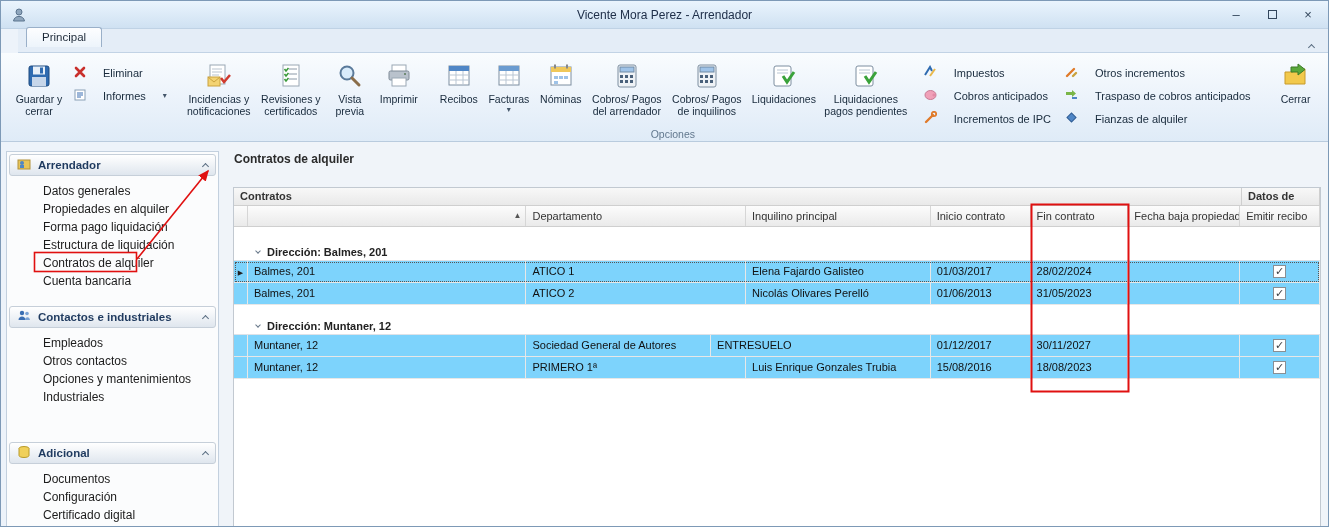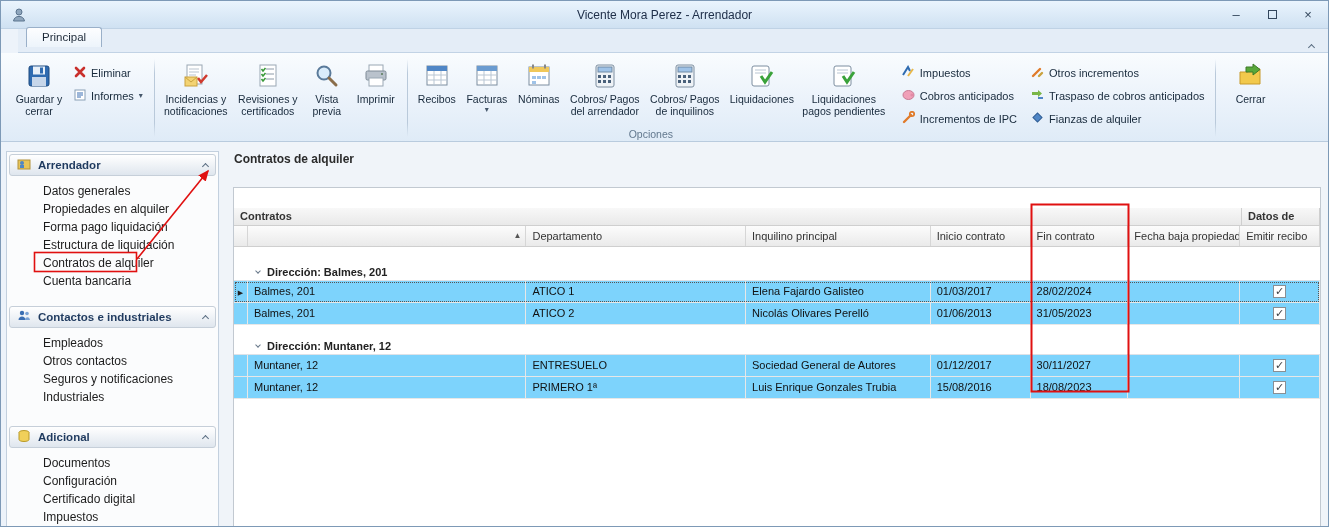--- a/index.html
+++ b/index.html
@@ -30,47 +30,47 @@
             border-bottom:1px solid #b9cbde; display:flex; align-items:stretch; padding:3px 2px 1px 6px; }
   .rgroup { display:flex; position:relative; padding:2px 3px 13px 3px; }
   .rsep { width:1px; margin:3px 2px; background:linear-gradient(to bottom, rgba(185,201,218,0), #b9c9da 18%, #b9c9da 82%, rgba(185,201,218,0)); }
   .glabel { position:absolute; bottom:0; left:0; right:0; text-align:center; font-size:10.5px; color:#62788e; }
   .bigbtn { display:flex; flex-direction:column; align-items:center; text-align:center;
             font-size:10.5px; line-height:1.18; color:#17293b; padding-top:3px; gap:2px; cursor:default; }
   .bigbtn .bicon { height:30px; display:flex; align-items:center; justify-content:center; }
   .bigbtn .blabel { white-space:normal; }
   .caret { font-size:8px; color:#44566a; line-height:6px; }
   .leftcol { display:flex; flex-direction:column; justify-content:flex-start; gap:6px; padding:6px 2px; }
-  .smallbtn { display:flex; align-items:center; gap:5px; font-size:11px; color:#17293b; height:17px; padding:0 4px; white-space:nowrap; }
+  .smallbtn { display:flex; align-items:center; gap:17px; font-size:11px; color:#17293b; height:17px; padding:0 4px; white-space:nowrap; }
   .smallcols { display:flex; gap:6px; padding:4px 4px 13px 6px; }
   .scol { display:flex; flex-direction:column; gap:6px; padding-top:4px; }
 
   
   .sidebar { position:absolute; left:5px; top:150px; width:213px; bottom:0; background:#fbfcfd;
              border:1px solid #c3d0de; border-bottom:none; padding:1px 2px; }
   .shead { height:22px; margin:1px 0; background:linear-gradient(#ffffff,#dfe6ee);
            border:1px solid #c6cfd9; border-radius:3px; display:flex; align-items:center; gap:7px;
            padding:0 7px; font-size:11.5px; font-weight:bold; color:#1f3a5f; }
   .shead .chevbtn { margin-left:auto; display:flex; align-items:center; }
   .sitems { padding:5px 0 6px; }
   .sitem { height:18px; line-height:18px; padding-left:34px; font-size:12px; color:#1c1c1c; white-space:nowrap; }
-  .sec2 { margin-top:10px; } .sec3 { margin-top:14px; }
+  .sec2 { margin-top:10px; } .sec3 { margin-top:30px; }
 
   .chev { display:inline-block; width:5px; height:5px; border-right:1.6px solid #5a6e82; border-bottom:1.6px solid #5a6e82; }
   .chev.up { transform:rotate(-135deg); margin-top:3px; }
   .chev.down { transform:rotate(45deg); margin-bottom:2px; }
 
   
   .content { position:absolute; left:219px; top:141px; right:0; bottom:0; background:#f0f4f9; }
   .page-title { position:absolute; left:14px; top:10px; font-size:12px; font-weight:bold; color:#2b2b2b; }
 
   
   .grid { position:absolute; left:13px; top:45px; width:1088px; bottom:0; background:#fff;
           border:1px solid #c2c9d1; border-bottom:none; font-size:11px; color:#111; }
-  .band-row { display:flex; height:18px; background:linear-gradient(#f8f8f8,#e9e9e9); border-bottom:1px solid #cfcfcf;margin-top:20px; }
+  .band-row { display:flex; height:18px; background:linear-gradient(#f8f8f8,#e9e9e9); border-bottom:1px solid #cfcfcf; }
   .band { border-right:1px solid #cfcfcf; font-weight:bold; padding:0 6px; line-height:17px; color:#333; white-space:nowrap; overflow:hidden; }
   .band.b1 { width:1008px; } .band.b2 { flex:1; }
   .header-row { display:flex; height:21px; background:linear-gradient(#fcfcfc,#eaeaea); border-bottom:1px solid #cfcfcf; color:#333; }
   .hcell { border-right:1px solid #d6d6d6; padding:0 6px; line-height:20px; position:relative; overflow:hidden; white-space:nowrap; }
   .sort { position:absolute; right:4px; top:0; font-size:8px; color:#555; line-height:20px; }
   .c-ind { width:14px; padding:0; text-align:center; }
   .c-dir { width:279px; } .c-dep { width:220px; } .c-inq { width:185px; }
   .c-ini { width:100px; } .c-fin { width:98px; } .c-fba { width:112px; } .c-emi { width:80px; }
   .row-spacer  { height:16px; } .row-spacer2 { height:12px; }
   .group-row { height:18px; display:flex; align-items:center; gap:7px; padding-left:22px;
@@ -405,22 +405,22 @@
       <div class="row-spacer2"></div>
 
       <div class="group-row">
         <span class="chev down"></span>
         <span>Dirección: Muntaner, 12</span>
       </div>
 
       <div class="data-row">
         <div class="cell c-ind"></div>
         <div class="cell c-dir">Muntaner, 12</div>
+        <div class="cell c-inq">Sociedad General de Autores</div>
         <div class="cell c-dep">ENTRESUELO</div>
-        <div class="cell c-inq">Sociedad General de Autores</div>
         <div class="cell c-ini">01/12/2017</div>
         <div class="cell c-fin">30/11/2027</div>
         <div class="cell c-fba"></div>
         <div class="cell c-emi"><span class="checkbox"><span>✓</span></span></div>
       </div>
 
       <div class="data-row">
         <div class="cell c-ind"></div>
         <div class="cell c-dir">Muntaner, 12</div>
         <div class="cell c-dep">PRIMERO 1ª</div>
@@ -462,21 +462,21 @@
             <path d="M7.8 11c.2-1.7 1.3-2.8 2.7-2.8 1.3 0 2.3 1.1 2.5 2.8z" fill="#7aa3d6"></path>
           </svg></span>
       <span>Contactos e industriales</span>
       <span class="chevbtn">
           <span class="chev up"></span>
         </span>
     </div>
     <div class="sitems">
       <div class="sitem">Empleados</div>
       <div class="sitem">Otros contactos</div>
-      <div class="sitem">Seguros y notificaciones</div>
+      <div class="sitem">Opciones y mantenimientos</div>
       <div class="sitem">Industriales</div>
     </div>
 
     <div class="shead sec3">
       <span><svg width="14" height="14">
             <ellipse cx="7" cy="3.5" rx="5" ry="2" fill="#f0d05a" stroke="#b99a28"></ellipse>
             <path d="M2 3.5v7c0 1.1 2.2 2 5 2s5-.9 5-2v-7" fill="#f0d05a" stroke="#b99a28"></path>
           </svg></span>
       <span>Adicional</span>
       <span class="chevbtn">

